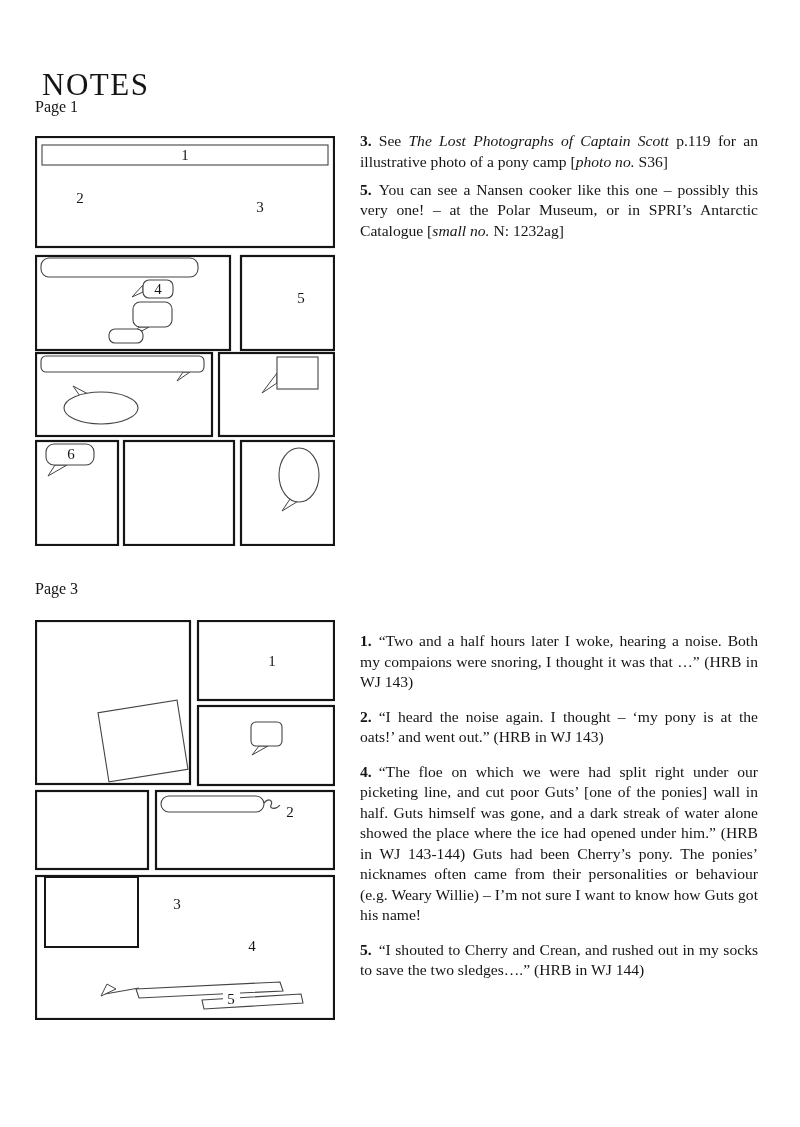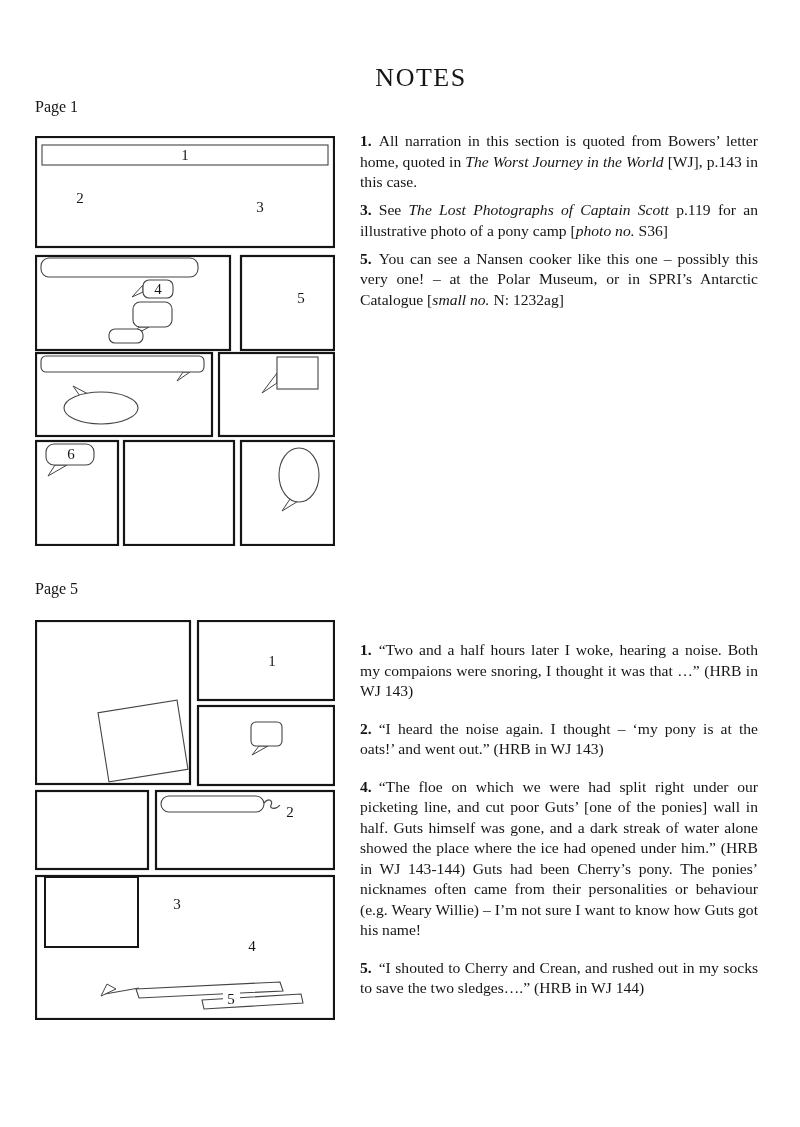--- a/index.html
+++ b/index.html
@@ -4,33 +4,33 @@
 <style>
   html,body { margin:0; padding:0; }
   body {
     width:800px; height:1127px; background:#ffffff;
     font-family:"Liberation Serif","DejaVu Serif",serif;
     color:#151515; position:relative; overflow:hidden;
   }
   .abs { position:absolute; }
   #title {
     top:46px; left:0; width:800px; box-sizing:border-box; padding-left:42px;
-    text-align:center; font-size:26px; letter-spacing:1.5px; font-weight:400;
+    text-align:left; font-size:31px; letter-spacing:1.5px; font-weight:400;
   }
   .page-label { left:35px; width:300px; text-align:left; font-size:16px; }
   #label1 { top:98px; }
   #label2 { top:580px; }
   .notes-col {
     left:360px; width:398px; font-size:15.6px; line-height:20.5px;
     text-align:justify;
   }
   #notes1 { top:131px; }
   #notes2 { top:623px; }
   .note { margin:0 0 7.5px 0; }
-  #notes2 .note { margin:17px 0 14px 0; }
+  #notes2 .note { margin:8px 0 14px 0; }
   .num { font-weight:bold; margin-right:7px; }
   .thumb { position:absolute; }
   #thumb1 { left:35px; top:136px; }
   #thumb2 { left:35px; top:620px; }
   svg text {
     font-family:"Liberation Serif","DejaVu Serif",serif;
     font-size:15px; fill:#151515; text-anchor:middle;
   }
   .panel  { fill:#ffffff; stroke:#151515; stroke-width:2.2; }
   .inset  { fill:#ffffff; stroke:#151515; stroke-width:2; }
@@ -84,26 +84,25 @@
 
     <text x="150" y="24">1</text>
     <text x="45" y="67">2</text>
     <text x="225" y="76">3</text>
     <text x="123" y="158">4</text>
     <text x="266" y="167">5</text>
     <text x="36" y="323">6</text>
   </svg>
 
   <div id="notes1" class="abs notes-col">
-    <p class="note"><span class="num">1.</span><span>All narration in this section is quoted from Bowers’ letter home, quoted in </span><i>The Worst Journey in the World</i><span> [WJ], p.143 in this case.</span></p>
     <p class="note"><span class="num">3.</span><span>See </span><i>The Lost Photographs of Captain Scott</i><span> p.119 for an illustrative photo of a pony camp [</span><i>photo no.</i><span> S36]</span></p>
     <p class="note"><span class="num">5.</span><span>You can see a Nansen cooker like this one – possibly this very one! – at the Polar Museum, or in SPRI’s Antarctic Catalogue [</span><i>small no.</i><span> N: 1232ag]</span></p>
   </div>
 
-  <div id="label2" class="abs page-label">Page 5</div>
+  <div id="label2" class="abs page-label">Page 3</div>
 
   <svg id="thumb2" class="thumb" width="300" height="400" viewBox="0 0 300 400">
 
     <rect class="panel" x="1" y="1" width="154" height="163"></rect>
     <rect class="panel" x="163" y="1" width="136" height="79"></rect>
     <rect class="panel" x="163" y="86" width="136" height="79"></rect>
     <rect class="panel" x="1" y="171" width="112" height="78"></rect>
     <rect class="panel" x="121" y="171" width="178" height="78"></rect>
     <rect class="panel" x="1" y="256" width="298" height="143"></rect>
 

